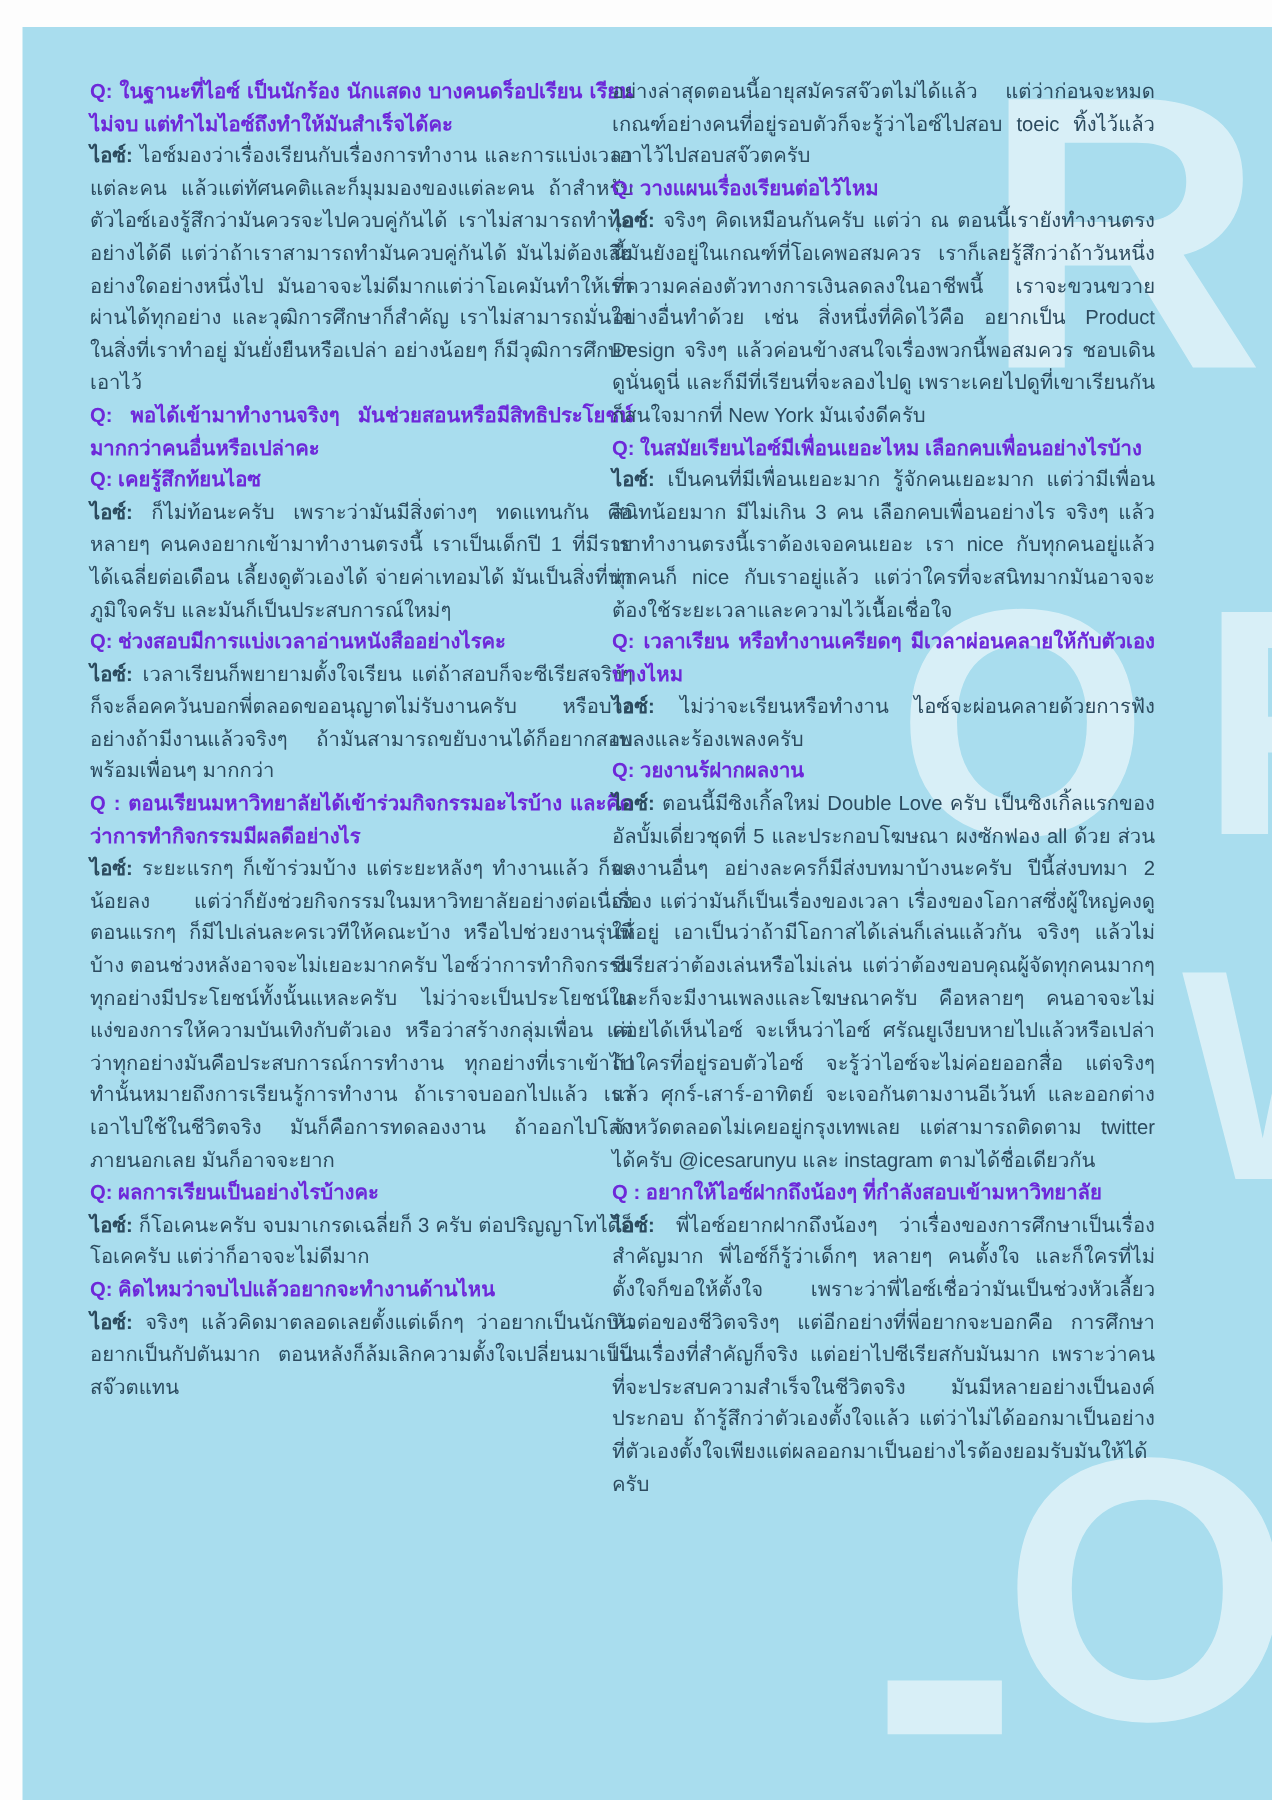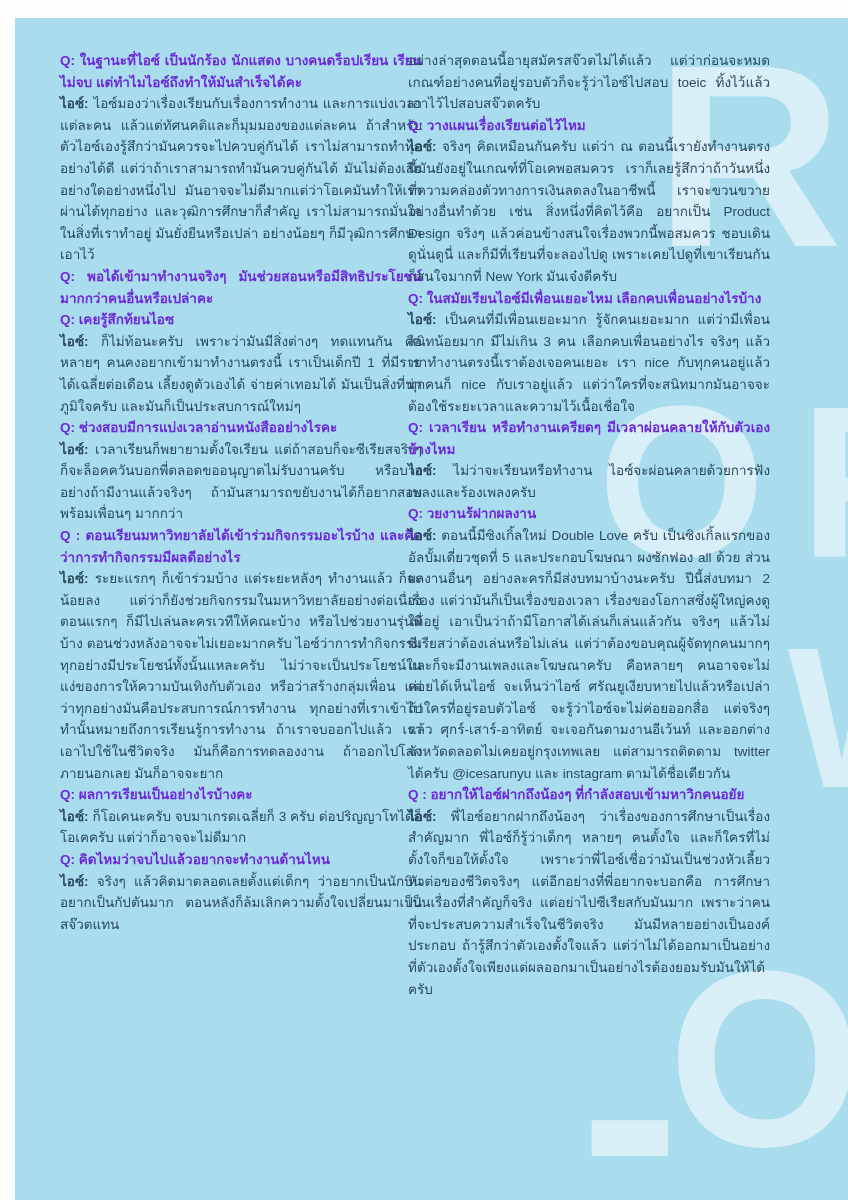--- a/index.html
+++ b/index.html
@@ -91,16 +91,16 @@
   <div class="col col-right" id="col-1">
       <p class="block paragraph">อย่างล่าสุดตอนนี้อายุสมัครสจ๊วตไม่ได้แล้ว แต่ว่าก่อนจะหมดเกณฑ์อย่างคนที่อยู่รอบตัวก็จะรู้ว่าไอซ์ไปสอบ toeic ทิ้งไว้แล้วเอาไว้ไปสอบสจ๊วตครับ</p>
       <p class="block question">Q: วางแผนเรื่องเรียนต่อไว้ไหม</p>
       <p class="block answer"><span class="speaker">ไอซ์:</span> จริงๆ คิดเหมือนกันครับ แต่ว่า ณ ตอนนี้เรายังทำงานตรงนี้มันยังอยู่ในเกณฑ์ที่โอเคพอสมควร เราก็เลยรู้สึกว่าถ้าวันหนึ่งที่ความคล่องตัวทางการเงินลดลงในอาชีพนี้ เราจะขวนขวายอย่างอื่นทำด้วย เช่น สิ่งหนึ่งที่คิดไว้คือ อยากเป็น Product Design จริงๆ แล้วค่อนข้างสนใจเรื่องพวกนี้พอสมควร ชอบเดินดูนั่นดูนี่ และก็มีที่เรียนที่จะลองไปดู เพราะเคยไปดูที่เขาเรียนกันก็สนใจมากที่ New York มันเจ๋งดีครับ</p>
       <p class="block question">Q: ในสมัยเรียนไอซ์มีเพื่อนเยอะไหม เลือกคบเพื่อนอย่างไรบ้าง</p>
       <p class="block answer"><span class="speaker">ไอซ์:</span> เป็นคนที่มีเพื่อนเยอะมาก รู้จักคนเยอะมาก แต่ว่ามีเพื่อนสนิทน้อยมาก มีไม่เกิน 3 คน เลือกคบเพื่อนอย่างไร จริงๆ แล้วเราทำงานตรงนี้เราต้องเจอคนเยอะ เรา nice กับทุกคนอยู่แล้ว ทุกคนก็ nice กับเราอยู่แล้ว แต่ว่าใครที่จะสนิทมากมันอาจจะต้องใช้ระยะเวลาและความไว้เนื้อเชื่อใจ</p>
       <p class="block question">Q: เวลาเรียน หรือทำงานเครียดๆ มีเวลาผ่อนคลายให้กับตัวเองบ้างไหม</p>
       <p class="block answer"><span class="speaker">ไอซ์:</span> ไม่ว่าจะเรียนหรือทำงาน ไอซ์จะผ่อนคลายด้วยการฟังเพลงและร้องเพลงครับ</p>
       <p class="block question">Q: วยงานร้ฝากผลงาน</p>
       <p class="block answer"><span class="speaker">ไอซ์:</span> ตอนนี้มีซิงเกิ้ลใหม่ Double Love ครับ เป็นซิงเกิ้ลแรกของอัลบั้มเดี่ยวชุดที่ 5 และประกอบโฆษณา ผงซักฟอง all ด้วย ส่วนผลงานอื่นๆ อย่างละครก็มีส่งบทมาบ้างนะครับ ปีนี้ส่งบทมา 2 เรื่อง แต่ว่ามันก็เป็นเรื่องของเวลา เรื่องของโอกาสซึ่งผู้ใหญ่คงดูให้อยู่ เอาเป็นว่าถ้ามีโอกาสได้เล่นก็เล่นแล้วกัน จริงๆ แล้วไม่ซีเรียสว่าต้องเล่นหรือไม่เล่น แต่ว่าต้องขอบคุณผู้จัดทุกคนมากๆ และก็จะมีงานเพลงและโฆษณาครับ คือหลายๆ คนอาจจะไม่ค่อยได้เห็นไอซ์ จะเห็นว่าไอซ์ ศรัณยูเงียบหายไปแล้วหรือเปล่า ถ้าใครที่อยู่รอบตัวไอซ์ จะรู้ว่าไอซ์จะไม่ค่อยออกสื่อ แต่จริงๆ แล้ว ศุกร์-เสาร์-อาทิตย์ จะเจอกันตามงานอีเว้นท์ และออกต่างจังหวัดตลอดไม่เคยอยู่กรุงเทพเลย แต่สามารถติดตาม twitter ได้ครับ @icesarunyu และ instagram ตามได้ชื่อเดียวกัน</p>
-      <p class="block question">Q : อยากให้ไอซ์ฝากถึงน้องๆ ที่กำลังสอบเข้ามหาวิกคนอยัย</p>
+      <p class="block question">Q : อยากให้ไอซ์ฝากถึงน้องๆ ที่กำลังสอบเข้ามหาวิทยาลัย</p>
       <p class="block answer"><span class="speaker">ไอซ์:</span> พี่ไอซ์อยากฝากถึงน้องๆ ว่าเรื่องของการศึกษาเป็นเรื่องสำคัญมาก พี่ไอซ์ก็รู้ว่าเด็กๆ หลายๆ คนตั้งใจ และก็ใครที่ไม่ตั้งใจก็ขอให้ตั้งใจ เพราะว่าพี่ไอซ์เชื่อว่ามันเป็นช่วงหัวเลี้ยวหัวต่อของชีวิตจริงๆ แต่อีกอย่างที่พี่อยากจะบอกคือ การศึกษาเป็นเรื่องที่สำคัญก็จริง แต่อย่าไปซีเรียสกับมันมาก เพราะว่าคนที่จะประสบความสำเร็จในชีวิตจริง มันมีหลายอย่างเป็นองค์ประกอบ ถ้ารู้สึกว่าตัวเองตั้งใจแล้ว แต่ว่าไม่ได้ออกมาเป็นอย่างที่ตัวเองตั้งใจเพียงแต่ผลออกมาเป็นอย่างไรต้องยอมรับมันให้ได้ครับ</p>
     </div>
 </div>
 
 </body></html>

